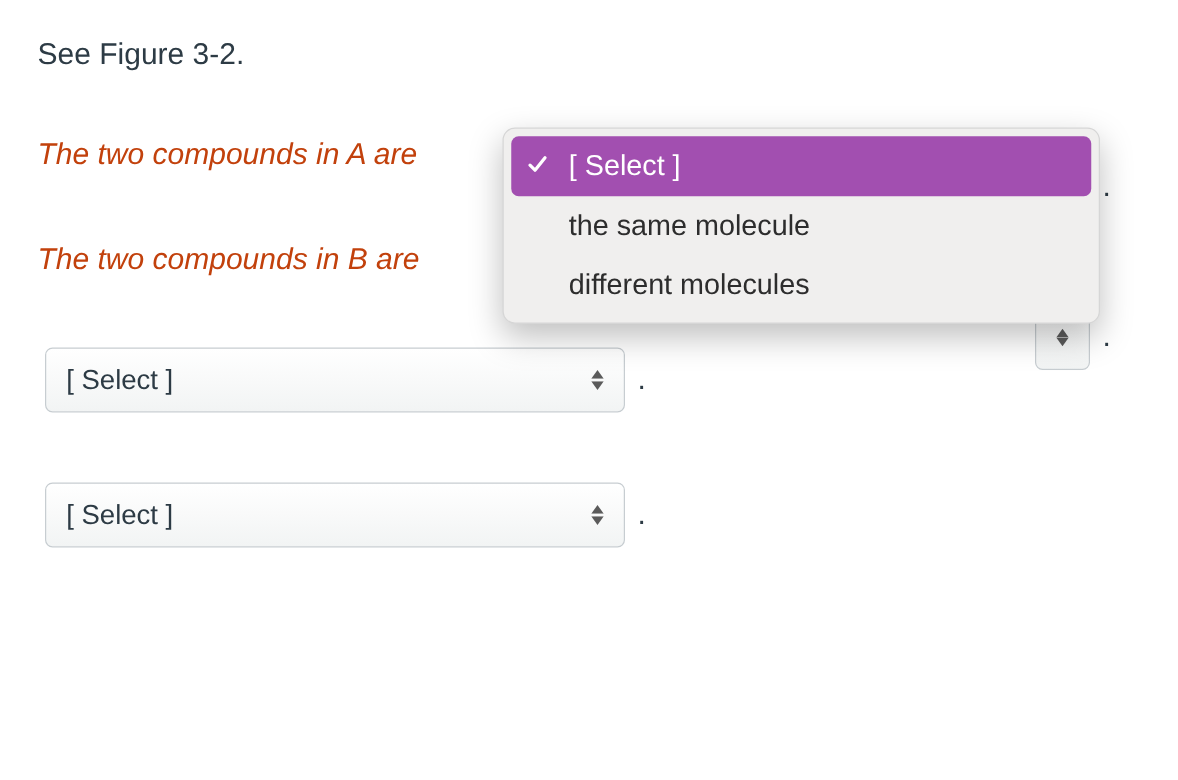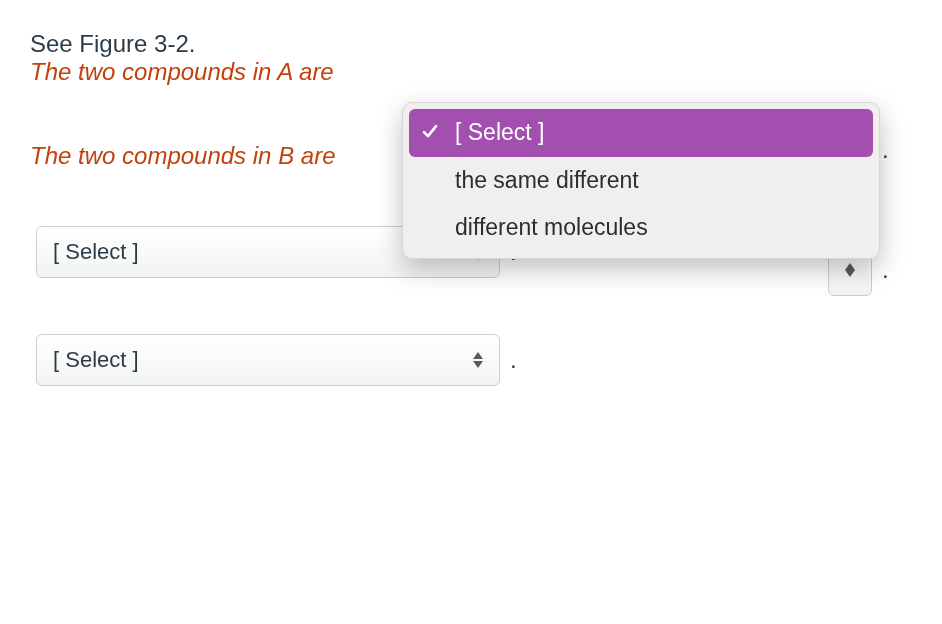--- a/index.html
+++ b/index.html
@@ -7,20 +7,21 @@
       font-family: -apple-system, BlinkMacSystemFont, "Segoe UI", Helvetica, Arial, sans-serif;
       background: #ffffff;
       padding: 30px 30px 30px 30px;
       color: #2d3b45;
       font-size: 24px;
       width: 942px;
       height: 624px;
       position: relative;
     }
     .heading {
+      margin-bottom: 52px;
       color: #2d3b45;
     }
     .row {
       display: flex;
       align-items: center;
       margin-bottom: 56px;
       position: relative;
     }
     .sentence {
       color: #c2410c;
@@ -188,18 +189,18 @@
 <div class="dropdown-panel">
   <div class="dropdown-option selected">
     <span class="check">
       <svg width="18" height="18" viewBox="0 0 18 18">
           <polyline points="3,10 7,14 15,4" fill="none" stroke="#ffffff" stroke-width="2.6" stroke-linecap="round" stroke-linejoin="round"></polyline>
         </svg>
     </span>
     <span>[ Select ]</span>
   </div>
   <div class="dropdown-option">
-    <span>the same different</span>
+    <span>the same molecule</span>
   </div>
   <div class="dropdown-option">
     <span>different molecules</span>
   </div>
 </div>
 
 </body></html>

